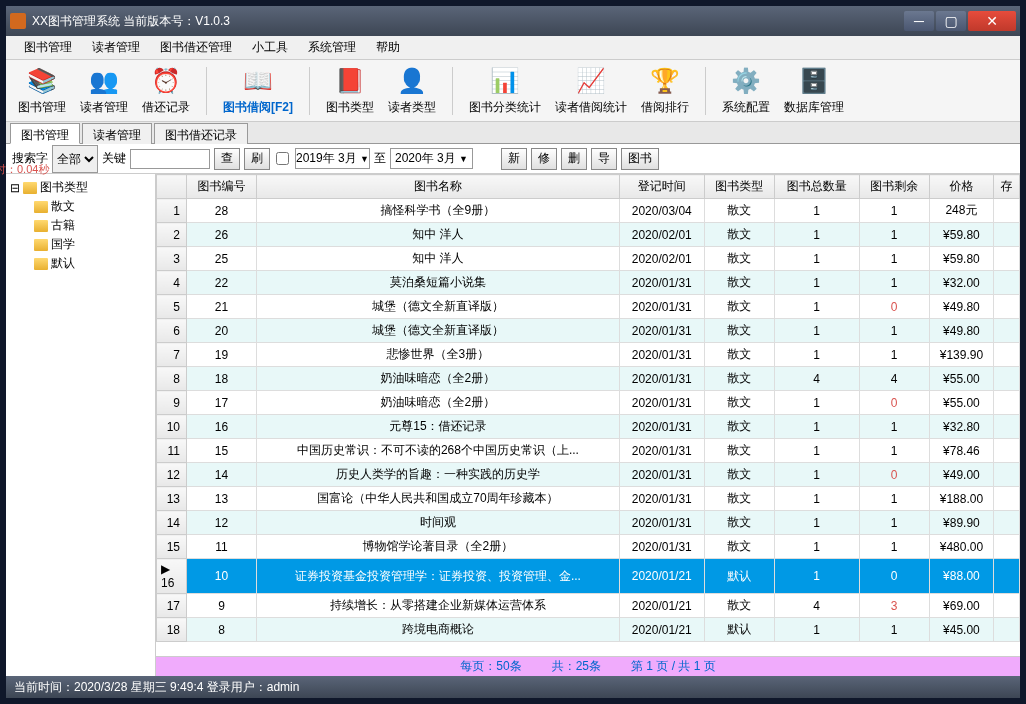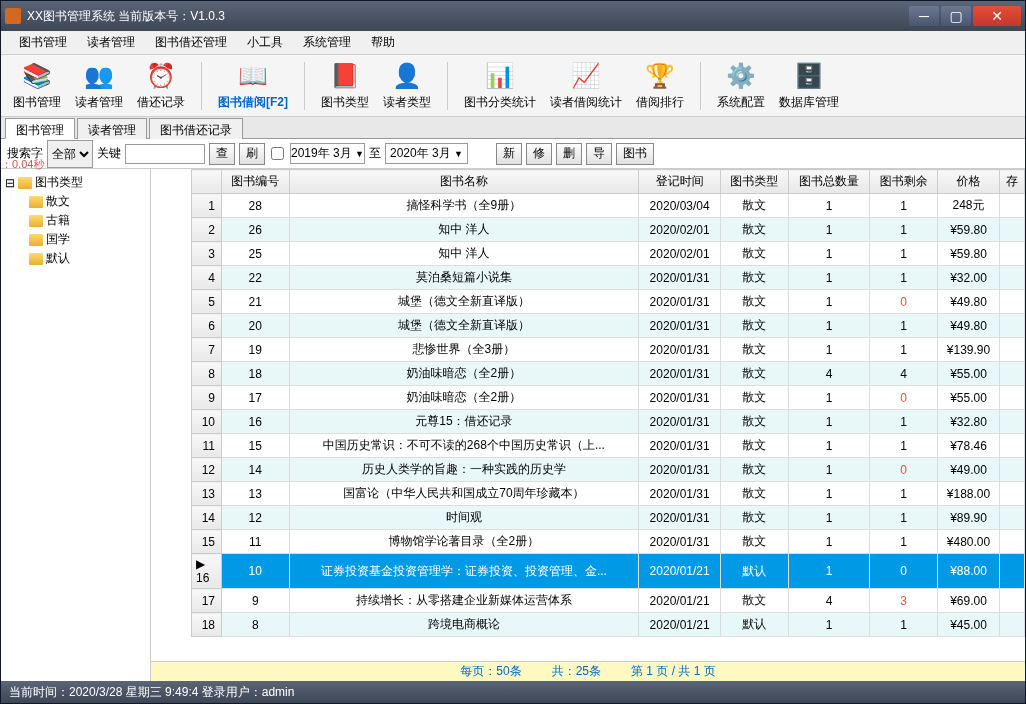--- a/index.html
+++ b/index.html
@@ -1,17 +1,17 @@
 <!DOCTYPE html>
 <html><head>
 <meta charset="utf-8">
 <style>
 * { box-sizing: border-box; margin: 0; padding: 0; }
 body { font-family: "Microsoft YaHei", SimSun, Arial, sans-serif; font-size: 12px; background: #4a5568; overflow: hidden; }
-.window { width: 1026px; height: 704px; background: #e8e8e8; display: flex; flex-direction: column; border: 1px solid #0f172a; }
+.window { width: 1026px; height: 704px; background: #e8e8e8; display: flex; flex-direction: column; border: 6px solid #0f172a; }
 .titlebar { height: 30px; background: linear-gradient(#5a6578,#3d4654); display: flex; align-items: center; padding: 0 4px; color: #fff; }
 .titlebar-icon { width: 16px; height: 16px; background: #d2691e; margin-right: 6px; border-radius: 2px; }
 .titlebar-text { flex: 1; font-size: 12px; }
 .win-btns { display: flex; }
 .win-btn { width: 30px; height: 20px; margin-left: 2px; display: flex; align-items: center; justify-content: center; font-size: 14px; color: #fff; border-radius: 2px; }
 .win-min, .win-max { background: linear-gradient(#6b7890,#4a5670); }
 .win-close { background: linear-gradient(#e74c3c,#c0392b); width: 48px; }
 .menubar { height: 24px; background: #f0f0f0; display: flex; align-items: center; padding: 0 8px; border-bottom: 1px solid #ccc; }
 .menu-item { padding: 3px 10px; cursor: default; }
 .toolbar { height: 62px; background: #f5f5f5; display: flex; align-items: center; padding: 2px 6px; border-bottom: 1px solid #ccc; gap: 2px; }
@@ -27,31 +27,31 @@
 .searchbar select { height: 28px; border: 1px solid #999; font-size: 12px; }
 .btn { height: 22px; padding: 0 6px; border: 1px solid #888; background: linear-gradient(#fefefe,#e0e0e0); font-size: 12px; cursor: default; }
 .timing { color: #d9534f; font-size: 11px; position: absolute; margin-top: 22px; margin-left: -50px; }
 .content { flex: 1; display: flex; overflow: hidden; background: #fff; }
 .tree { width: 150px; border-right: 1px solid #ccc; padding: 4px; background: #fff; overflow: auto; }
 .tree-node { padding: 1px 0; display: flex; align-items: center; gap: 3px; }
 .tree-child { padding-left: 24px; }
 .tree-icon { width: 14px; height: 12px; display: inline-block; }
 .folder-icon { background: linear-gradient(#ffd970,#e8b030); border-radius: 1px; }
 .grid-wrap { flex: 1; display: flex; flex-direction: column; overflow: hidden; }
-.grid { flex: 1; overflow: auto; margin-left: 40px; }
+.grid { flex: 1; overflow: auto; }
 table { border-collapse: collapse; width: 100%; }
 th { background: linear-gradient(#f8f8f8,#e8e8e8); border: 1px solid #ccc; padding: 3px 4px; font-weight: normal; font-size: 12px; position: sticky; top: 0; }
 td { border: 1px solid #ddd; padding: 3px 4px; text-align: center; font-size: 12px; height: 22px; }
 tr.even td { background: #e8f8f8; }
 tr.odd td { background: #fff; }
 tr.selected td { background: #0099e5; color: #fff; }
 .rownum { background: linear-gradient(#f8f8f8,#e8e8e8) !important; border: 1px solid #ccc; width: 30px; }
 tr.selected .rownum { color: #000; }
 .zero { color: #d9534f; }
-.pager { height: 20px; display: flex; align-items: center; justify-content: center; gap: 30px; color: #0066cc; font-size: 12px; border-top: 1px solid #ccc; background: #fef9c3; }
+.pager { height: 20px; display: flex; align-items: center; justify-content: center; gap: 30px; color: #0066cc; font-size: 12px; border-top: 1px solid #ccc; background: #f0abfc; }
 .statusbar { height: 22px; background: linear-gradient(#5a6578,#3d4654); color: #fff; display: flex; align-items: center; padding: 0 8px; font-size: 12px; }
 .status-seg { margin-right: 30px; }
 .chk { margin: 0 2px; }
 .arrow { font-size: 9px; }
 </style>
 </head>
 <body>
 
 <div class="window">
 

